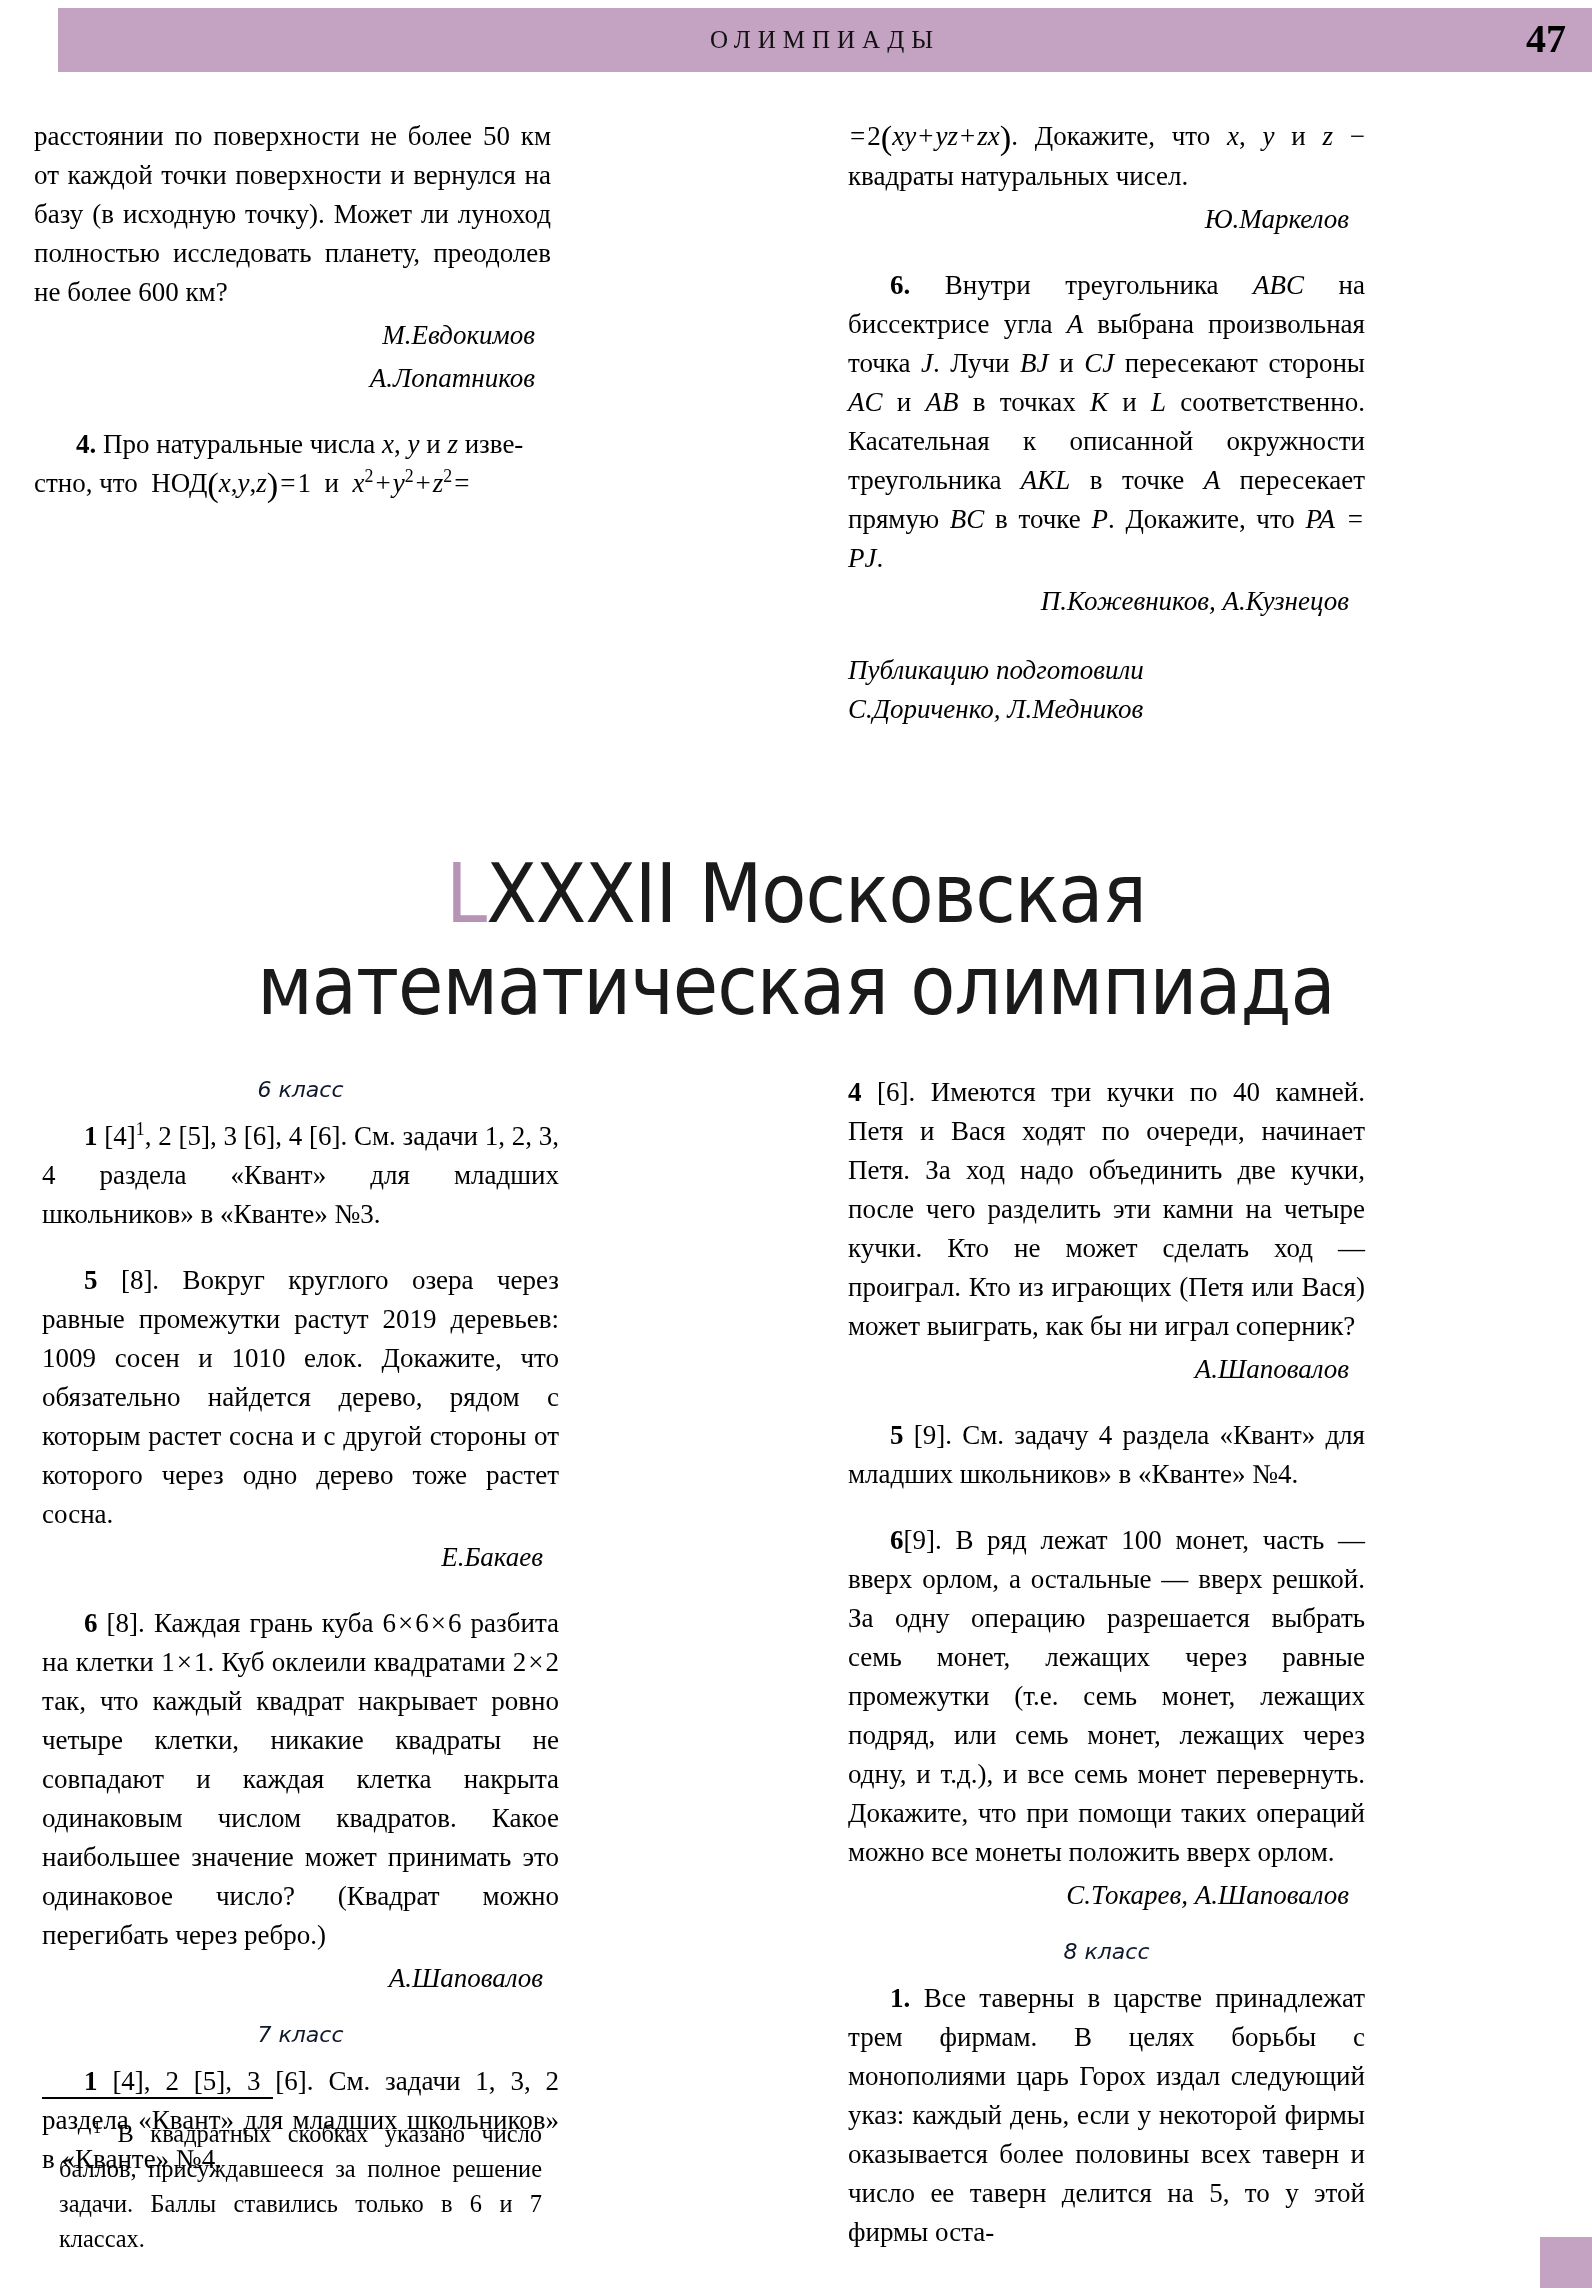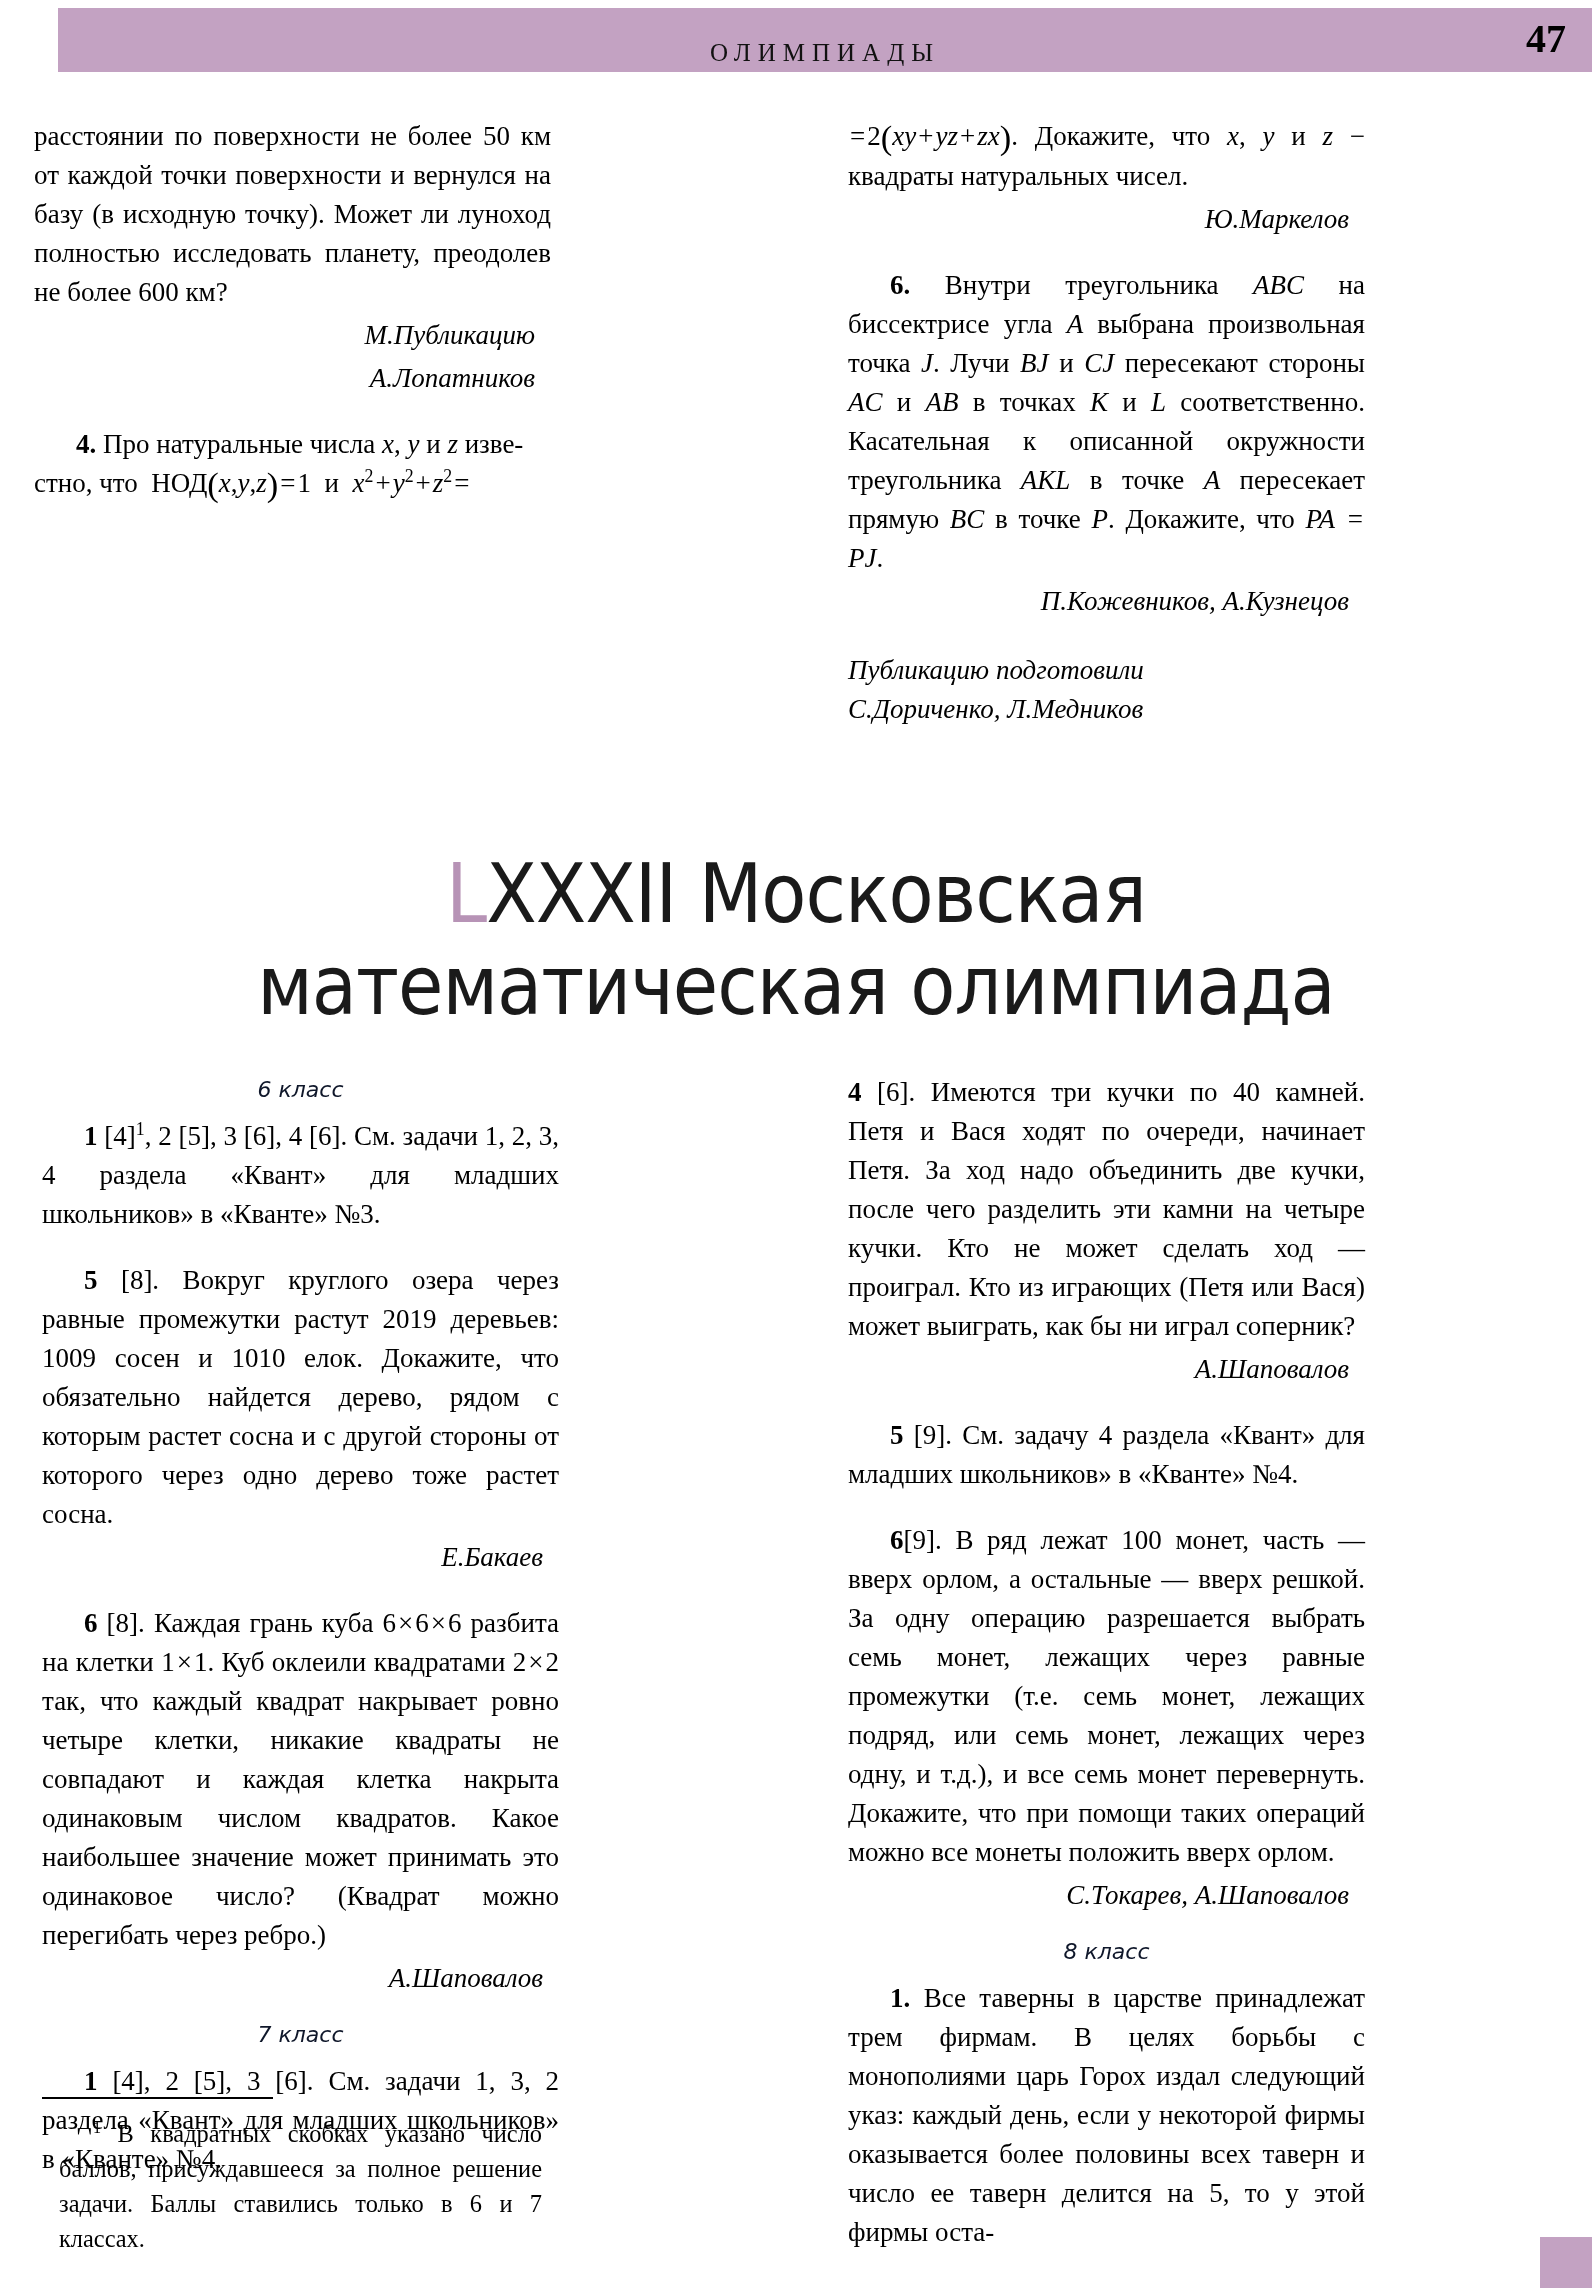--- a/index.html
+++ b/index.html
@@ -22,21 +22,21 @@
     position: absolute;
     left: 58px;
     top: 8px;
     width: 1534px;
     height: 64px;
     background: #c3a2c2;
   }
   .header-title {
     position: absolute;
     left: 0;
-    top: 13px;
+    top: 0;
     width: 1534px;
     height: 64px;
     line-height: 64px;
     text-align: center;
     font-family: "Liberation Serif", "DejaVu Serif", serif;
     font-size: 25px;
     letter-spacing: 7px;
     color: #111;
   }
   .header-pageno {
@@ -164,21 +164,21 @@
 <div class="page">
 
   <div class="header-band">
     <div class="header-title">ОЛИМПИАДЫ</div>
     <div class="header-pageno">47</div>
   </div>
 
   <div class="colbox col-left-top">
 
     <p class="para tight">расстоянии по поверхности не более 50 км от каждой точки поверхности и вернулся на базу (в исходную точку). Может ли луноход полностью исследовать планету, преодолев не более 600 км?</p>
-    <p class="attrib">М.Публикацию</p>
+    <p class="attrib">М.Евдокимов</p>
 
     <p class="attrib">А.Лопатников</p>
 
     <p class="para gap"><span class="pnum">4.</span> <span>Про натуральные числа</span> <span class="mi">x</span>, <span class="mi">y</span> и <span class="mi">z</span> <span>изве-</span><br><span>стно, что</span> &nbsp;<span class="nowrapm"><span class="mn">НОД</span><span class="bigparen">(</span><span class="mi">x</span>,<span class="mi">y</span>,<span class="mi">z</span><span class="bigparen">)</span><span class="mop">=</span><span class="mn">1</span></span> &nbsp;и&nbsp; <span class="nowrapm"><span class="mi">x</span><sup class="expn">2</sup><span class="mop">+</span><span class="mi">y</span><sup class="expn">2</sup><span class="mop">+</span><span class="mi">z</span><sup class="expn">2</sup><span class="mop">=</span></span></p>
 
   </div>
 
   <div class="colbox col-right-top">
 
     <p class="para tight"><span class="nowrapm"><span class="mop">=</span><span class="mn">2</span><span class="bigparen">(</span><span class="mi">xy</span><span class="mop">+</span><span class="mi">yz</span><span class="mop">+</span><span class="mi">zx</span><span class="bigparen">)</span></span>. Докажите, что <span class="mi">x</span>, <span class="mi">y</span> и <span class="mi">z</span> − квадраты натуральных чисел.</p>

